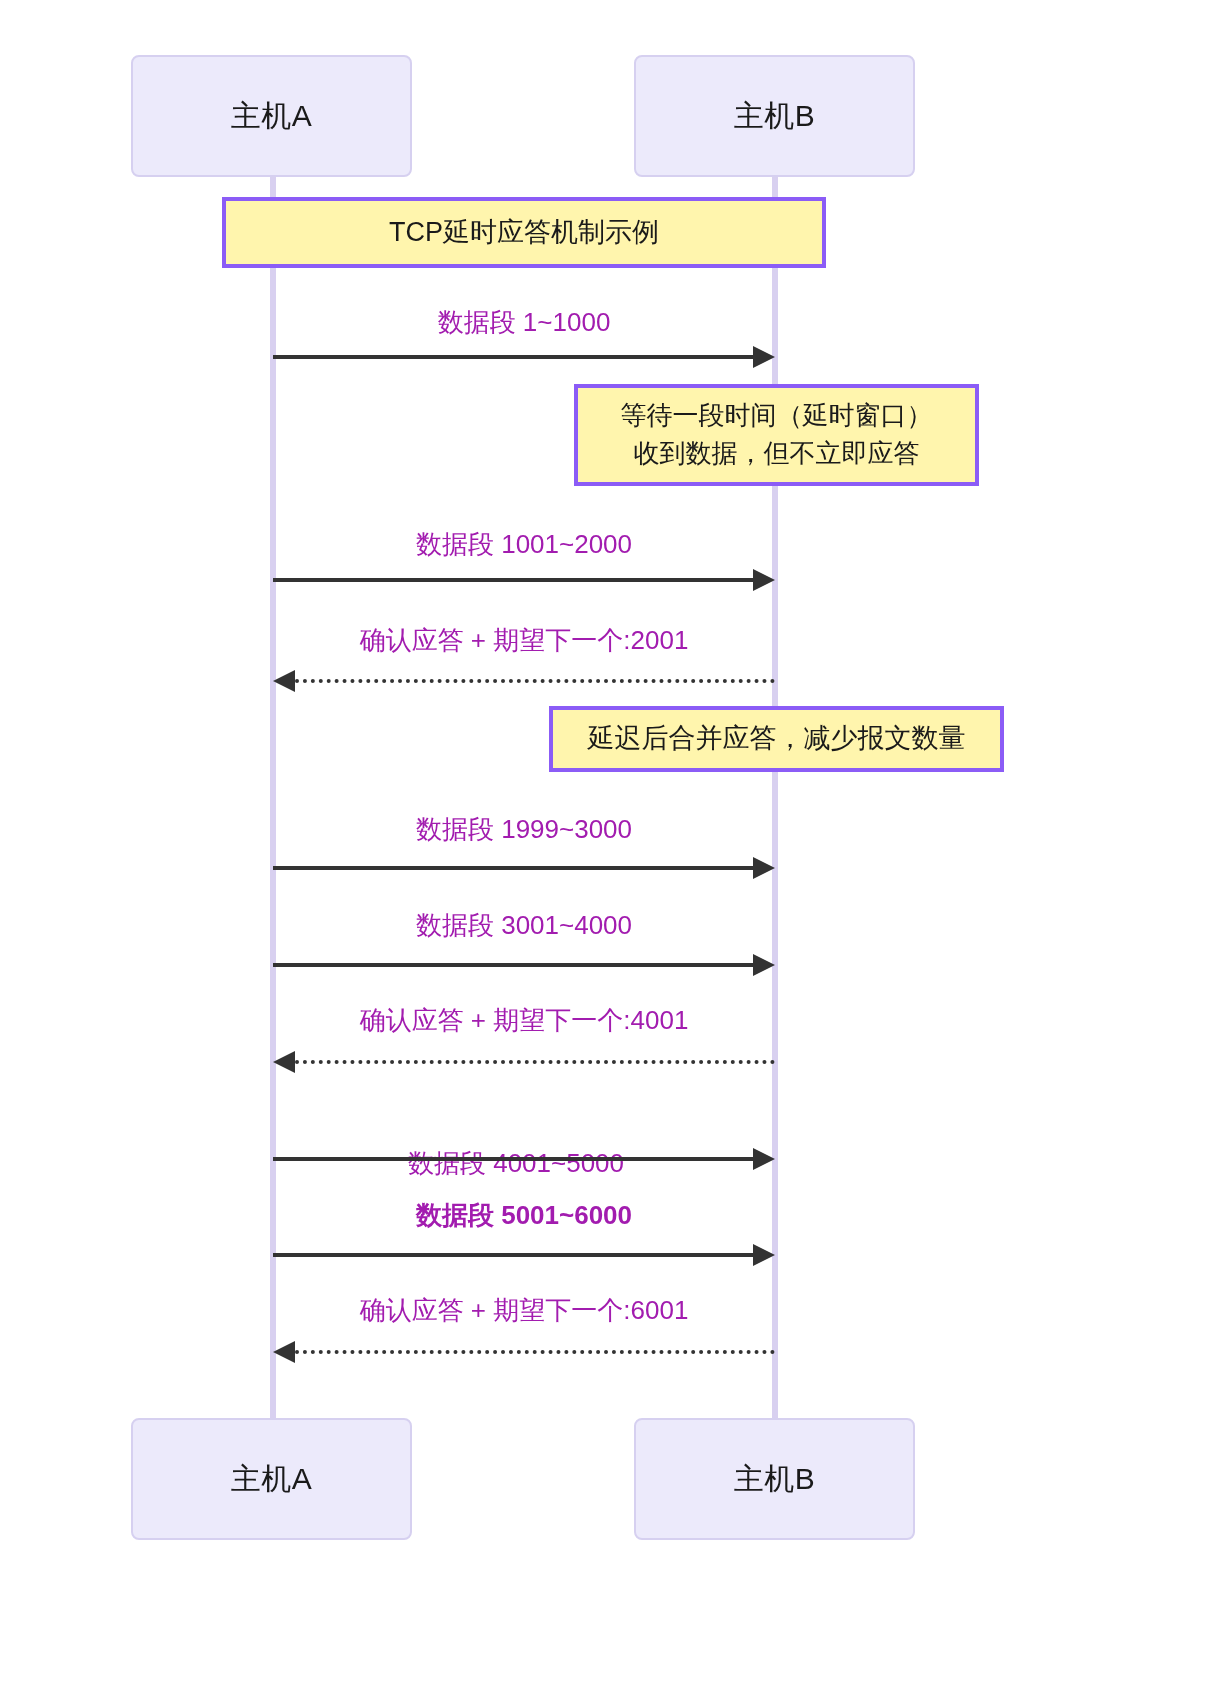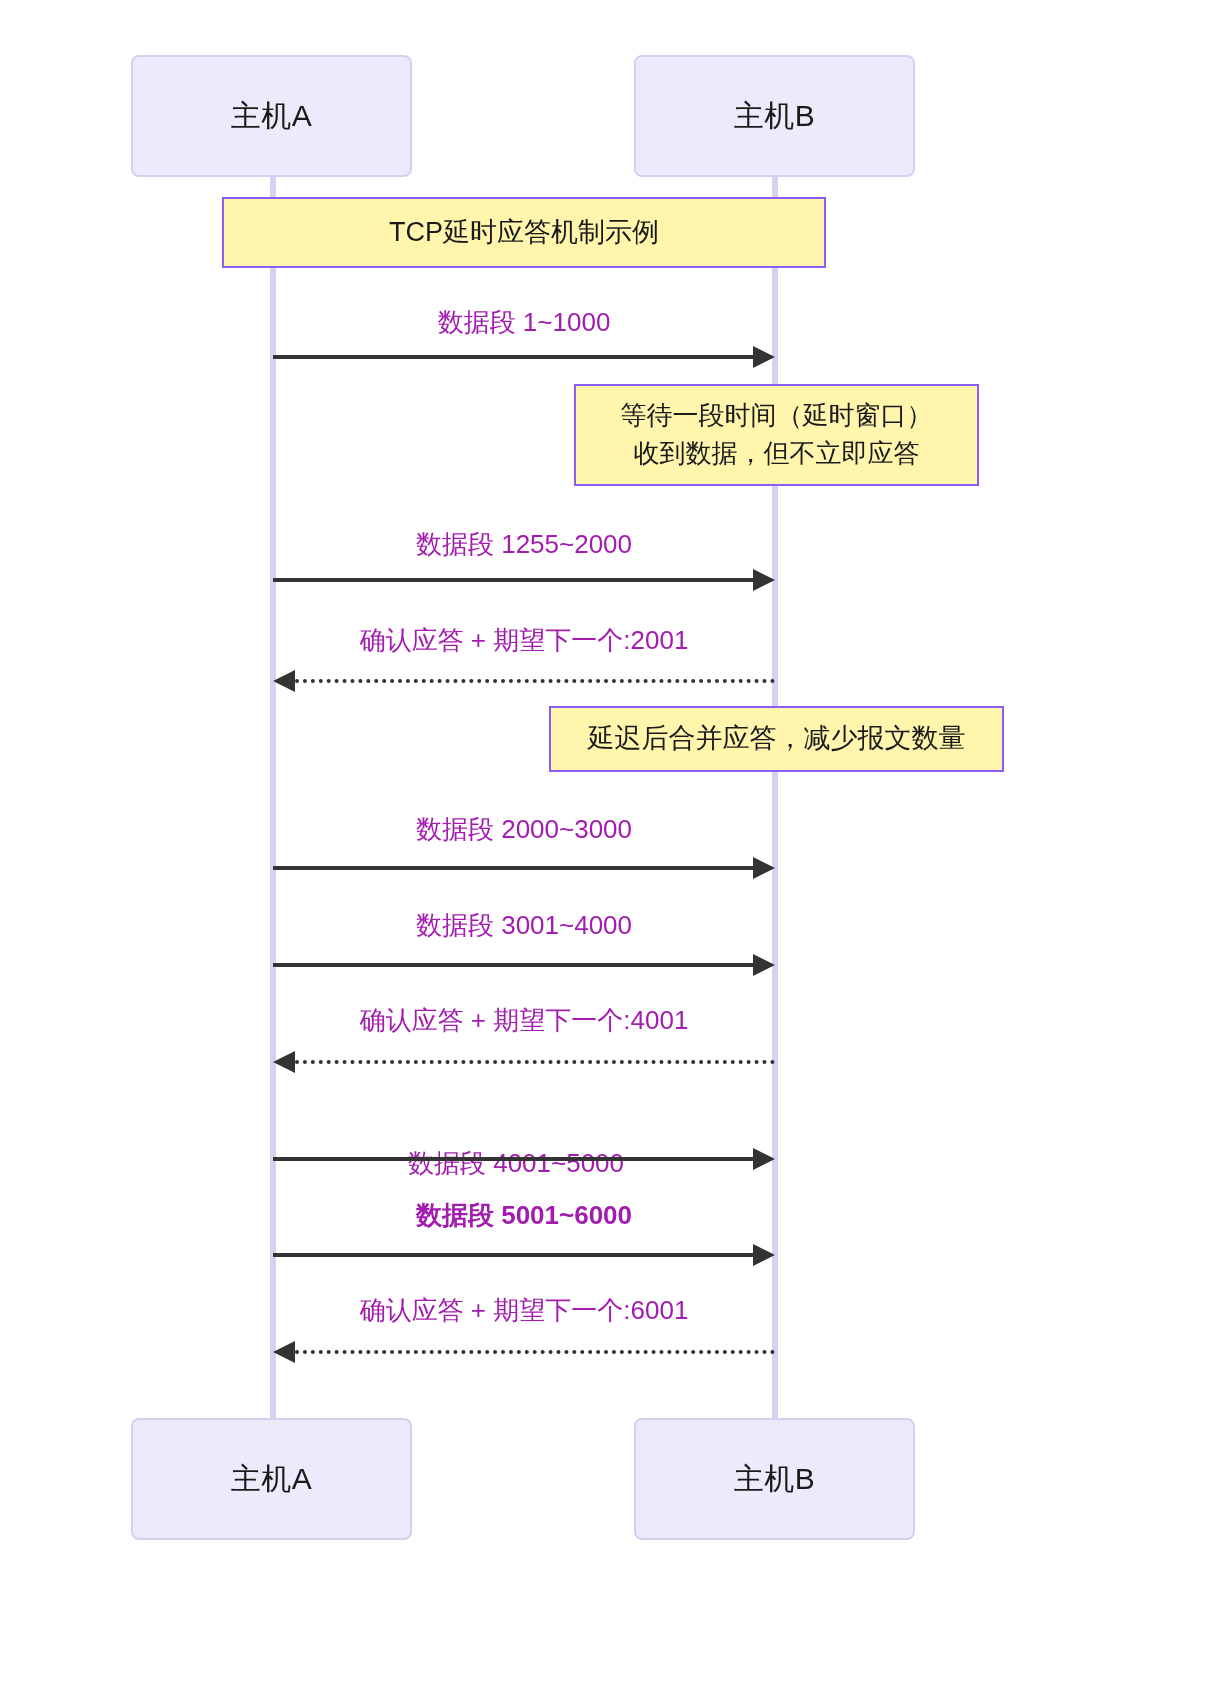--- a/index.html
+++ b/index.html
@@ -26,21 +26,21 @@
     display:flex;
     align-items:center;
     justify-content:center;
     font-size:30px;
     color:#1a1a1a;
     letter-spacing:0.5px;
   }
   .note{
     position:absolute;
     background:#FFF5AD;
-    border:2px solid #8b5cf6;
+    border:4px solid #8b5cf6;
     box-sizing:border-box;
     display:flex;
     align-items:center;
     justify-content:center;
     text-align:center;
     font-size:27px;
     color:#1a1a1a;
     line-height:1.45;
     padding:4px 10px;
   }
@@ -103,37 +103,37 @@
   <div class="arrow-wrap" style="left:273px;top:355px;width:502px;height:4px;">
     <div class="arrow-line" style="width:480px;"></div>
     <div class="arrow-head right" style="left:480px;"></div>
   </div>
 
   <div class="note two-line" style="left:574px;top:384px;width:405px;height:102px;flex-direction:column;">
     <span>等待一段时间（延时窗口）</span>
     <span>收到数据，但不立即应答</span>
   </div>
 
-  <div class="msg-label" style="left:524px;top:527px;">数据段 1255~2000</div>
+  <div class="msg-label" style="left:524px;top:527px;">数据段 1001~2000</div>
   <div class="arrow-wrap" style="left:273px;top:578px;width:502px;height:4px;">
     <div class="arrow-line" style="width:480px;"></div>
     <div class="arrow-head right" style="left:480px;"></div>
   </div>
 
   <div class="msg-label" style="left:524px;top:623px;">确认应答 + 期望下一个:2001</div>
   <div class="arrow-wrap" style="left:273px;top:679px;width:502px;height:4px;">
     <div class="arrow-line dotted" style="left:22px;width:480px;"></div>
     <div class="arrow-head left" style="left:0px;"></div>
   </div>
 
   <div class="note" style="left:549px;top:706px;width:455px;height:66px;">
     <span>延迟后合并应答，减少报文数量</span>
   </div>
 
-  <div class="msg-label" style="left:524px;top:812px;">数据段 2000~3000</div>
+  <div class="msg-label" style="left:524px;top:812px;">数据段 1999~3000</div>
   <div class="arrow-wrap" style="left:273px;top:866px;width:502px;height:4px;">
     <div class="arrow-line" style="width:480px;"></div>
     <div class="arrow-head right" style="left:480px;"></div>
   </div>
 
   <div class="msg-label" style="left:524px;top:908px;">数据段 3001~4000</div>
   <div class="arrow-wrap" style="left:273px;top:963px;width:502px;height:4px;">
     <div class="arrow-line" style="width:480px;"></div>
     <div class="arrow-head right" style="left:480px;"></div>
   </div>

